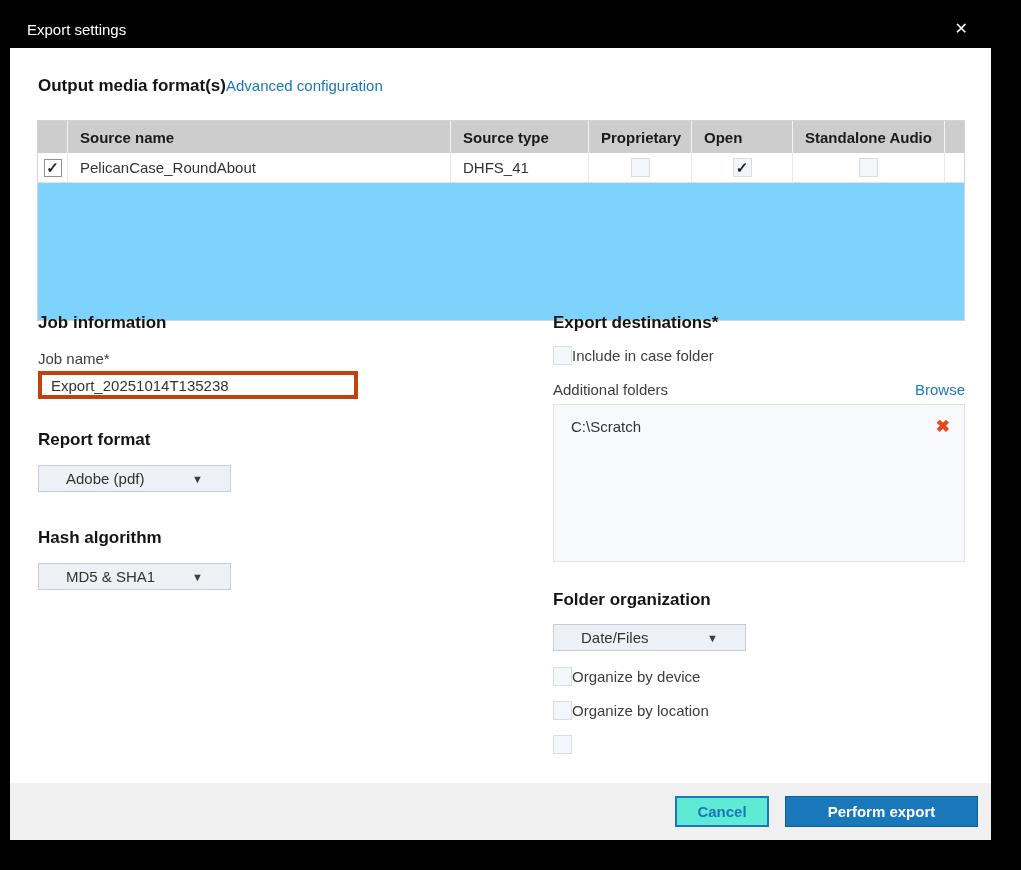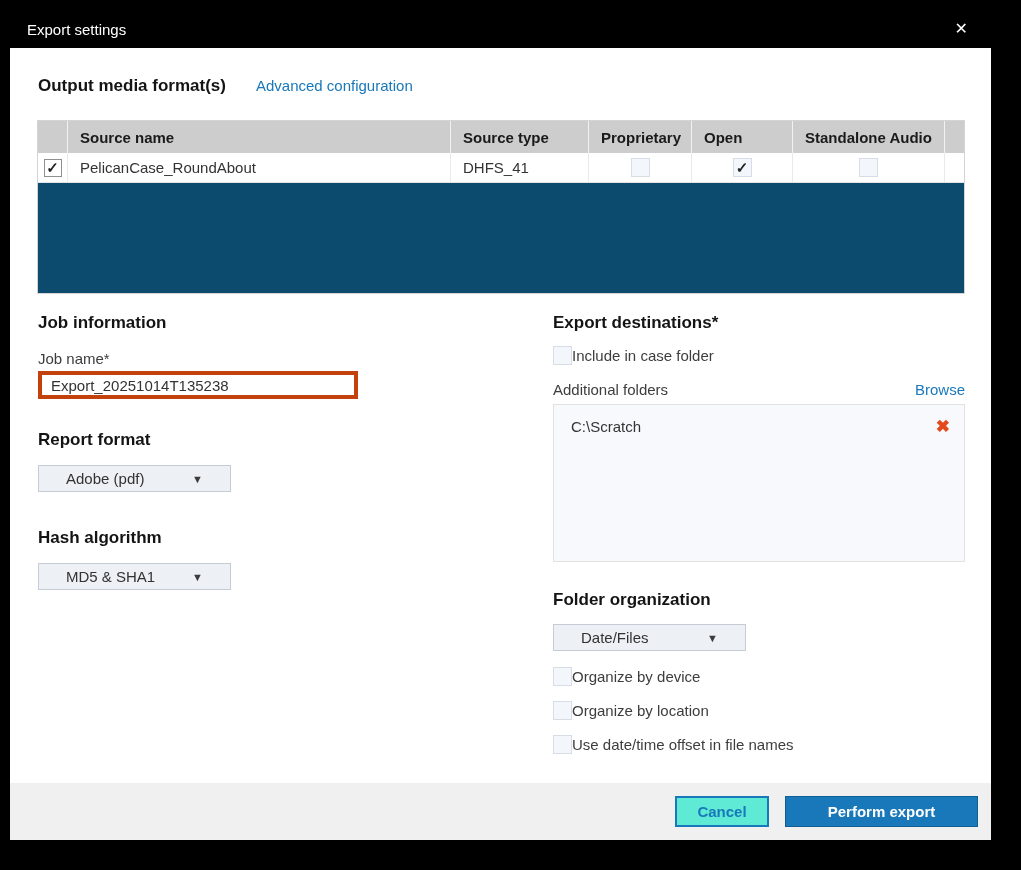--- a/index.html
+++ b/index.html
@@ -14,26 +14,26 @@
               background:#000000; color:#fff; display:flex; align-items:center;
               padding:0 17px; font-size:15px; }
   .titlebar .close { margin-left:auto; font-size:16px; line-height:1;
                      cursor:pointer; padding:4px 6px; }
 
   
   .h1 { font-size:17px; font-weight:bold; color:#141414; position:absolute; }
   .link { color:#1878ba; font-size:15px; cursor:pointer; }
 
   .omf-row { position:absolute; left:28px; top:66px; display:flex;
-             align-items:baseline; gap:30px; }
+             align-items:baseline; }
   .omf-row .h1 { position:static; }
 
   
-  .media-table { position:absolute; left:27px; top:110px; width:928px; height:174px;
-                 border:1px solid #d4d4d4; background:#0c4a6e; font-size:15px; }
+  .media-table { position:absolute; left:27px; top:110px; width:928px; height:201px;
+                 border:1px solid #d4d4d4; background:#7dd3fc; font-size:15px; }
   .tgrid { display:grid; grid-template-columns:30px 383px 138px 103px 101px 152px 1fr; }
   .thead { background:#cdcdcd; font-weight:bold; color:#1a1a1a; height:32px; }
   .thead > div { border-right:1px solid #f2f2f2; display:flex; align-items:center;
                  padding-left:12px; }
   .thead > div:last-child { border-right:none; }
   .trow { height:30px; color:#333; border-bottom:1px solid #e4e4e4; background:#fff; }
   .trow > div { border-right:1px solid #e9e9e9; display:flex; align-items:center;
                 padding-left:12px; }
   .trow > div.cb-cell { justify-content:center; padding-left:0; }
   .trow > div:last-child { border-right:none; }
@@ -165,21 +165,20 @@
   <div class="cbrow" style="left:543px; top:657px;">
     <span class="cbx"></span>
     <span>Organize by device</span>
   </div>
   <div class="cbrow" style="left:543px; top:691px;">
     <span class="cbx"></span>
     <span>Organize by location</span>
   </div>
   <div class="cbrow" style="left:543px; top:725px;">
     <span class="cbx"></span>
-    <span>Use date/time offset in file names</span>
   </div>
 
   <div class="footer">
     <button class="btn btn-cancel">Cancel</button>
     <button class="btn btn-primary">Perform export</button>
   </div>
 
 </div>
 
 </body></html>

